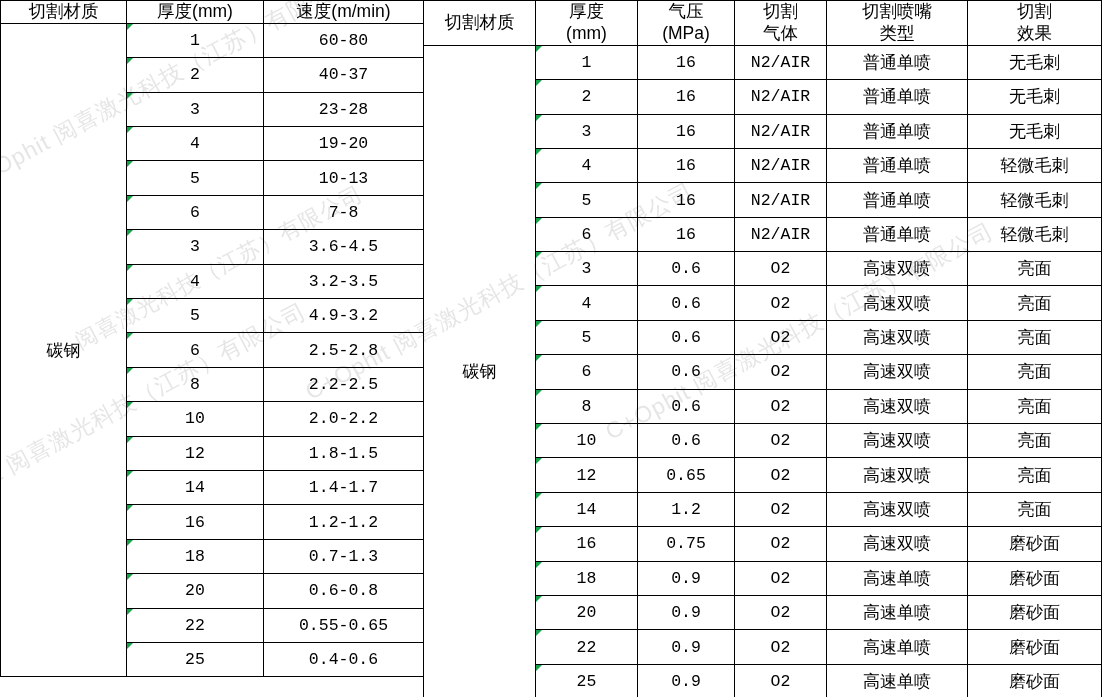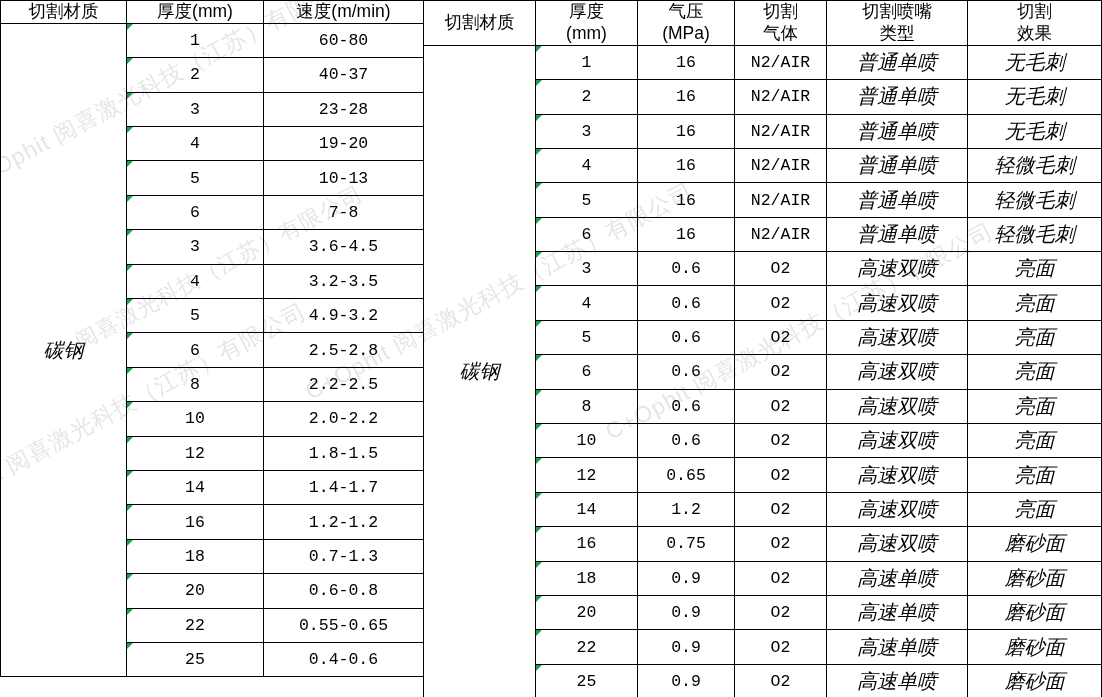--- a/index.html
+++ b/index.html
@@ -62,22 +62,21 @@
   }
   table.grid th {
     font-size: 17.5px;
     line-height: 1.25;
   }
   table.grid td.num {
     font-family: "Liberation Mono", monospace;
     font-size: 16.5px;
   }
   table.grid td.cjk {
-    font-size: 20px;
-    font-style: italic;
+    font-size: 17px;
   }
 
   
   td.mark::before {
     content: "";
     position: absolute;
     left: 0;
     top: 0;
     width: 0;
     height: 0;

